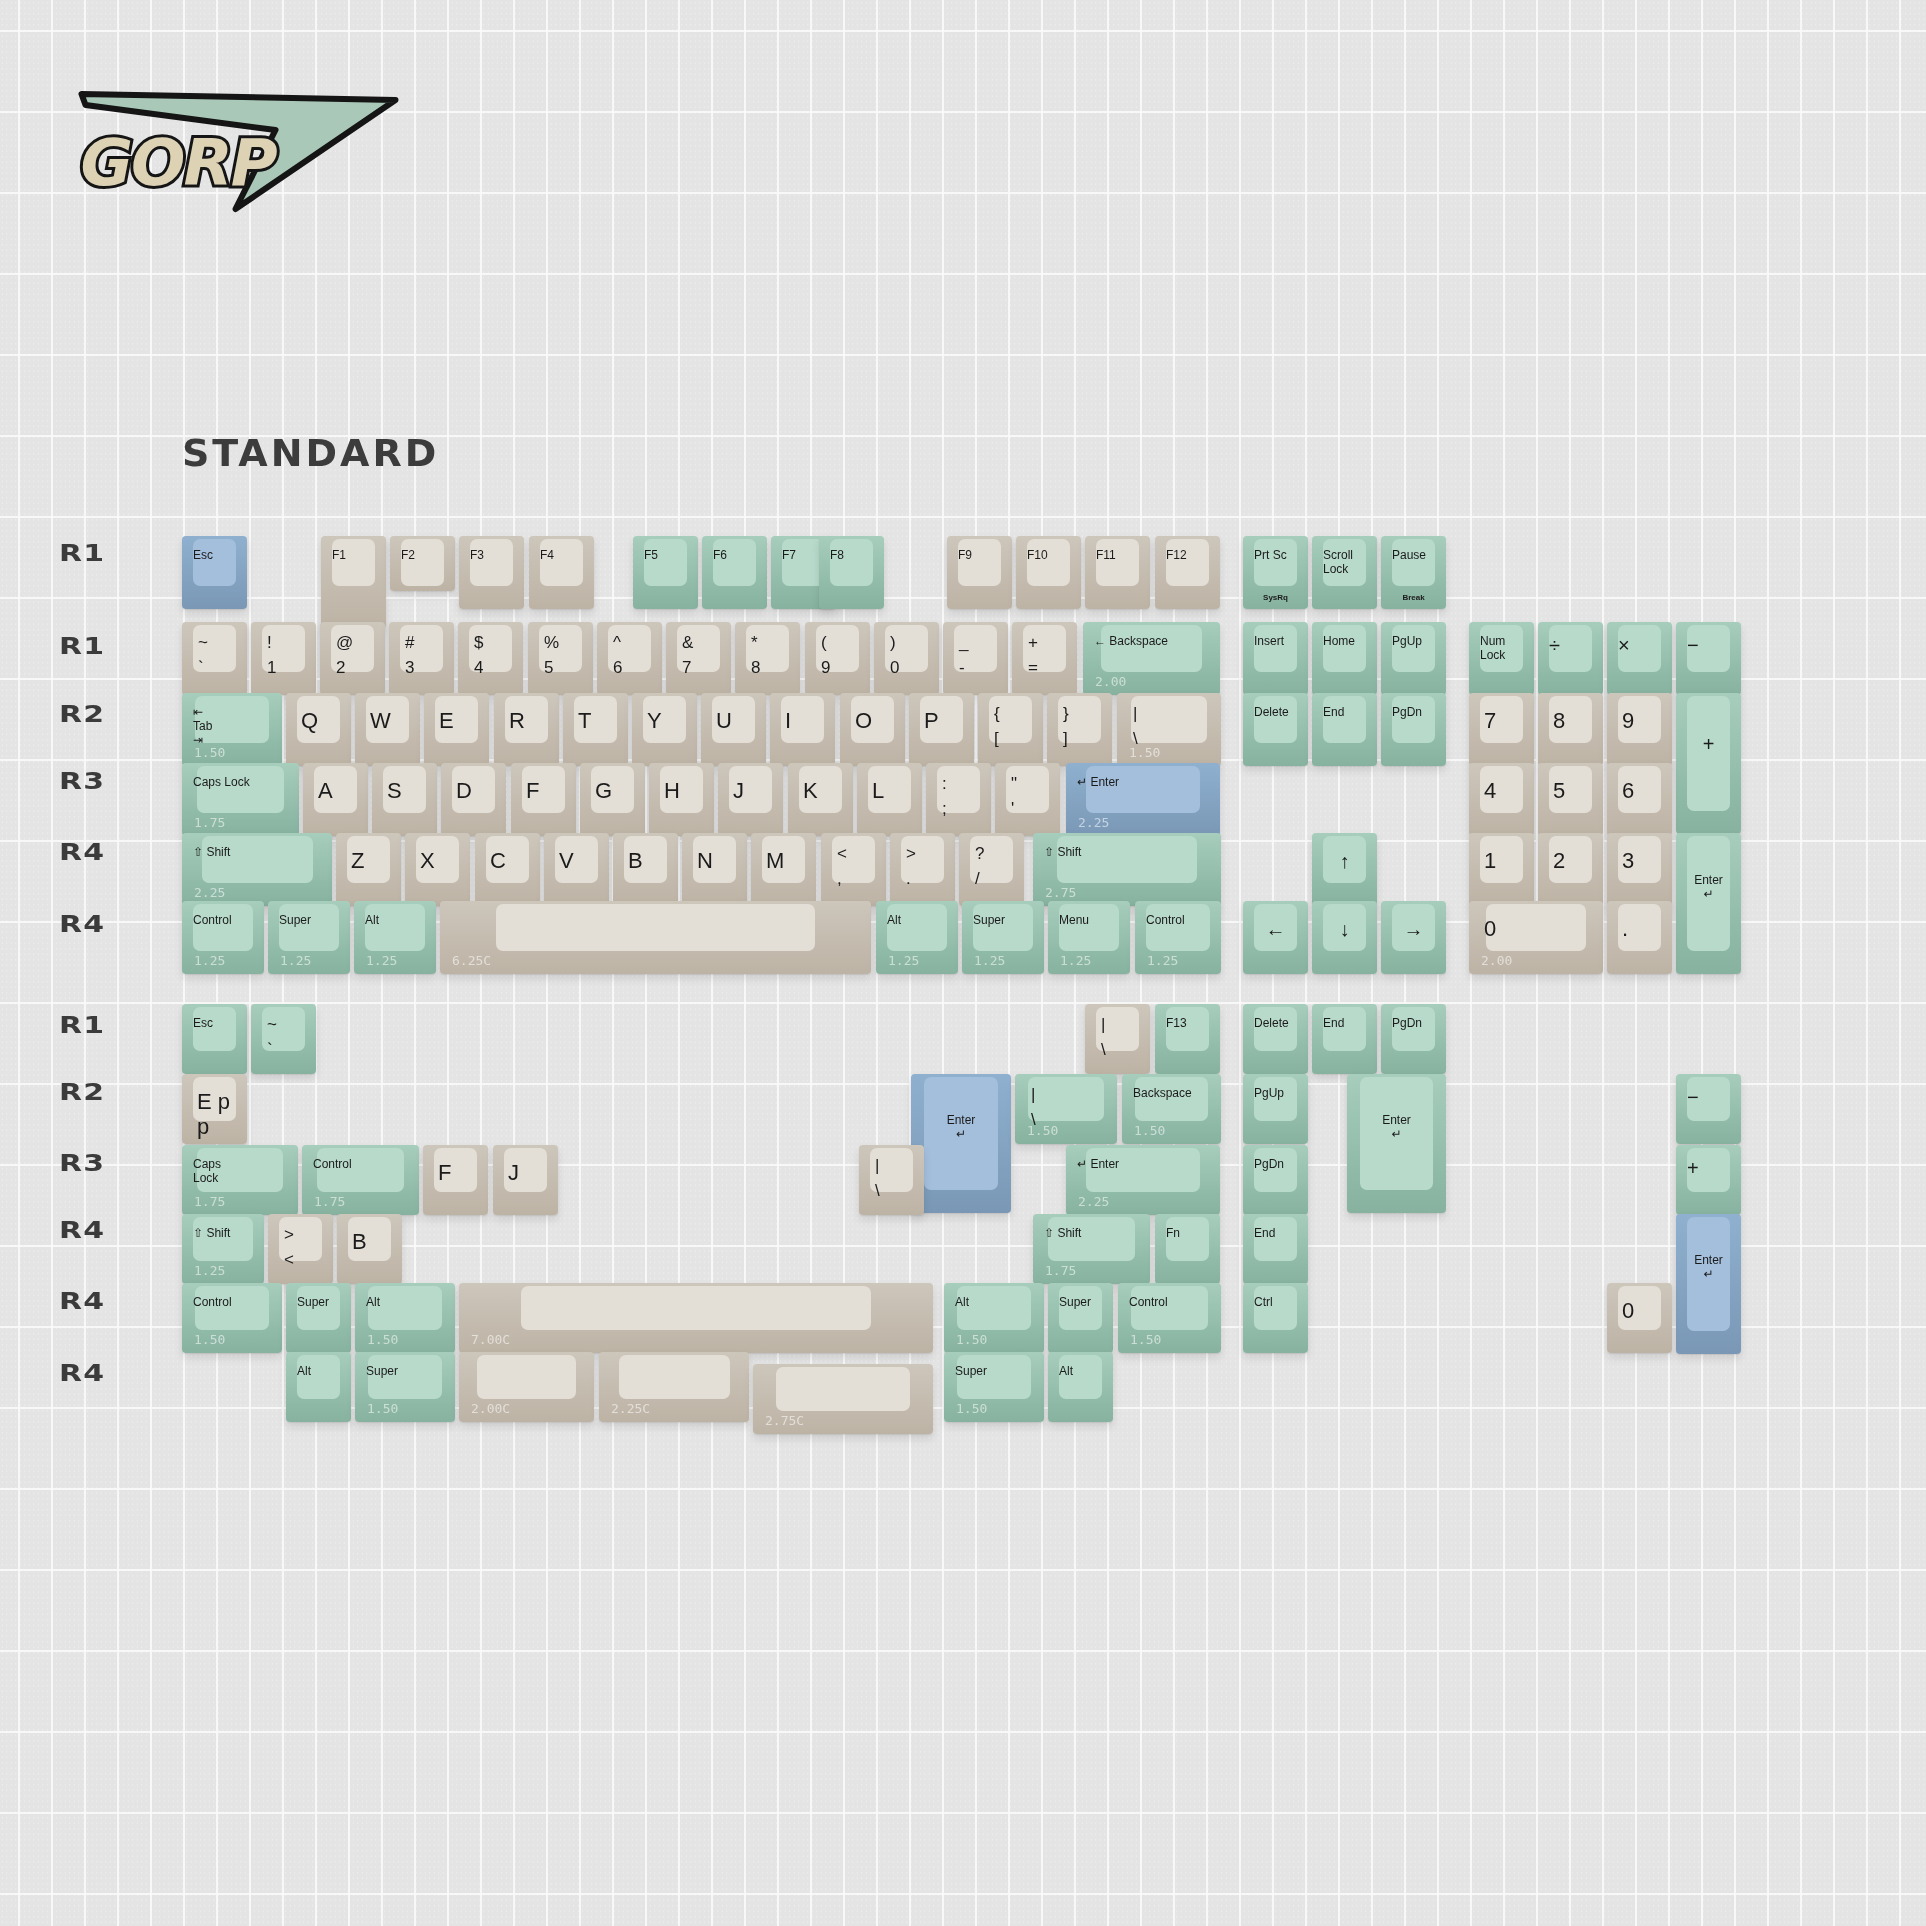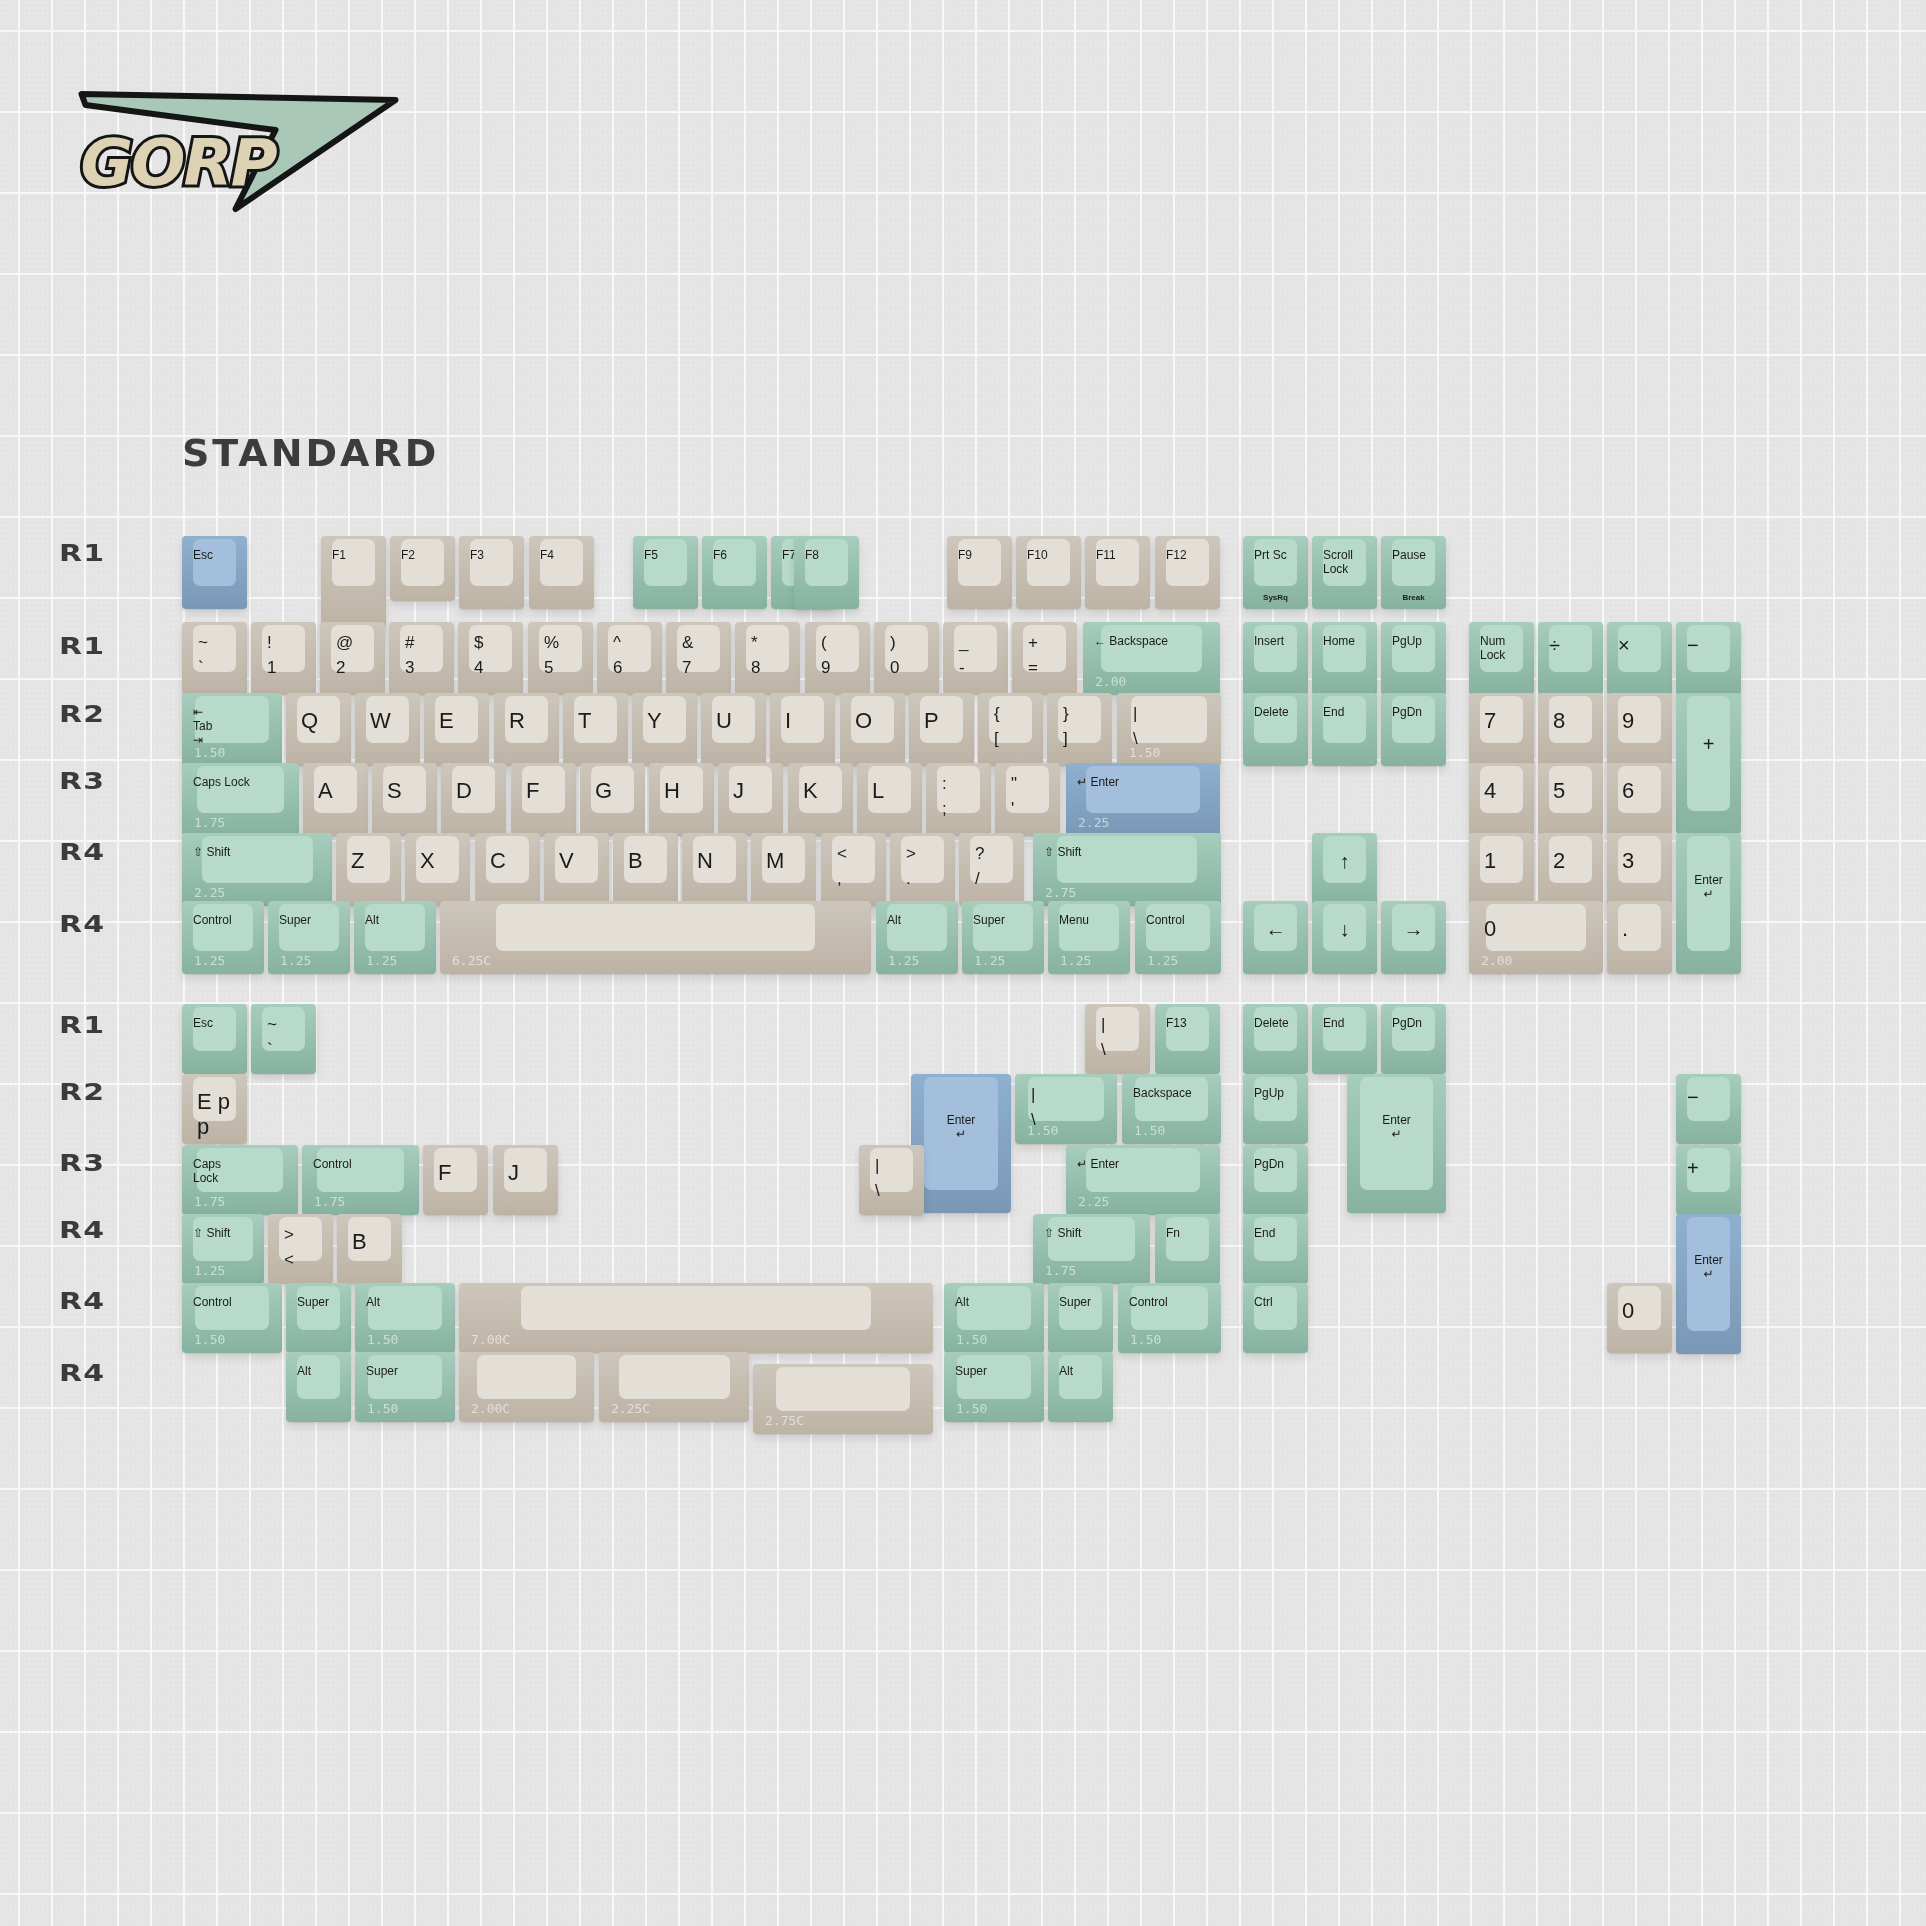--- a/index.html
+++ b/index.html
@@ -80,21 +80,21 @@
   </div>
 <div id="keyboard">
     <div class="key c-blue u1" style="left: 182px; top: 536px; width: 65px; height: 73px;">
       <div class="top" style="height: 47px;"></div>
       <div class="legend ">Esc</div>
     </div>
     <div class="key c-beige u1" style="left: 321px; top: 536px; width: 65px; height: 92px;">
       <div class="top" style="height: 47px;"></div>
       <div class="legend ">F1</div>
     </div>
-    <div class="key c-beige u1" style="left: 390px; top: 536px; width: 65px; height: 65px;">
+    <div class="key c-beige u1" style="left: 390px; top: 536px; width: 65px; height: 55px;">
       <div class="top" style="height: 47px;"></div>
       <div class="legend ">F2</div>
     </div>
     <div class="key c-beige u1" style="left: 459px; top: 536px; width: 65px; height: 73px;">
       <div class="top" style="height: 47px;"></div>
       <div class="legend ">F3</div>
     </div>
     <div class="key c-beige u1" style="left: 529px; top: 536px; width: 65px; height: 73px;">
       <div class="top" style="height: 47px;"></div>
       <div class="legend ">F4</div>
@@ -104,21 +104,21 @@
       <div class="legend ">F5</div>
     </div>
     <div class="key c-mint u1" style="left: 702px; top: 536px; width: 65px; height: 73px;">
       <div class="top" style="height: 47px;"></div>
       <div class="legend ">F6</div>
     </div>
     <div class="key c-mint u1" style="left: 771px; top: 536px; width: 65px; height: 73px;">
       <div class="top" style="height: 47px;"></div>
       <div class="legend ">F7</div>
     </div>
-    <div class="key c-mint u1" style="left: 794px; top: 536px; width: 65px; height: 73px;">
+    <div class="key c-mint u1" style="left: 819px; top: 536px; width: 65px; height: 73px;">
       <div class="top" style="height: 47px;"></div>
       <div class="legend ">F8</div>
     </div>
     <div class="key c-beige u1" style="left: 947px; top: 536px; width: 65px; height: 73px;">
       <div class="top" style="height: 47px;"></div>
       <div class="legend ">F9</div>
     </div>
     <div class="key c-beige u1" style="left: 1016px; top: 536px; width: 65px; height: 73px;">
       <div class="top" style="height: 47px;"></div>
       <div class="legend ">F10</div>

